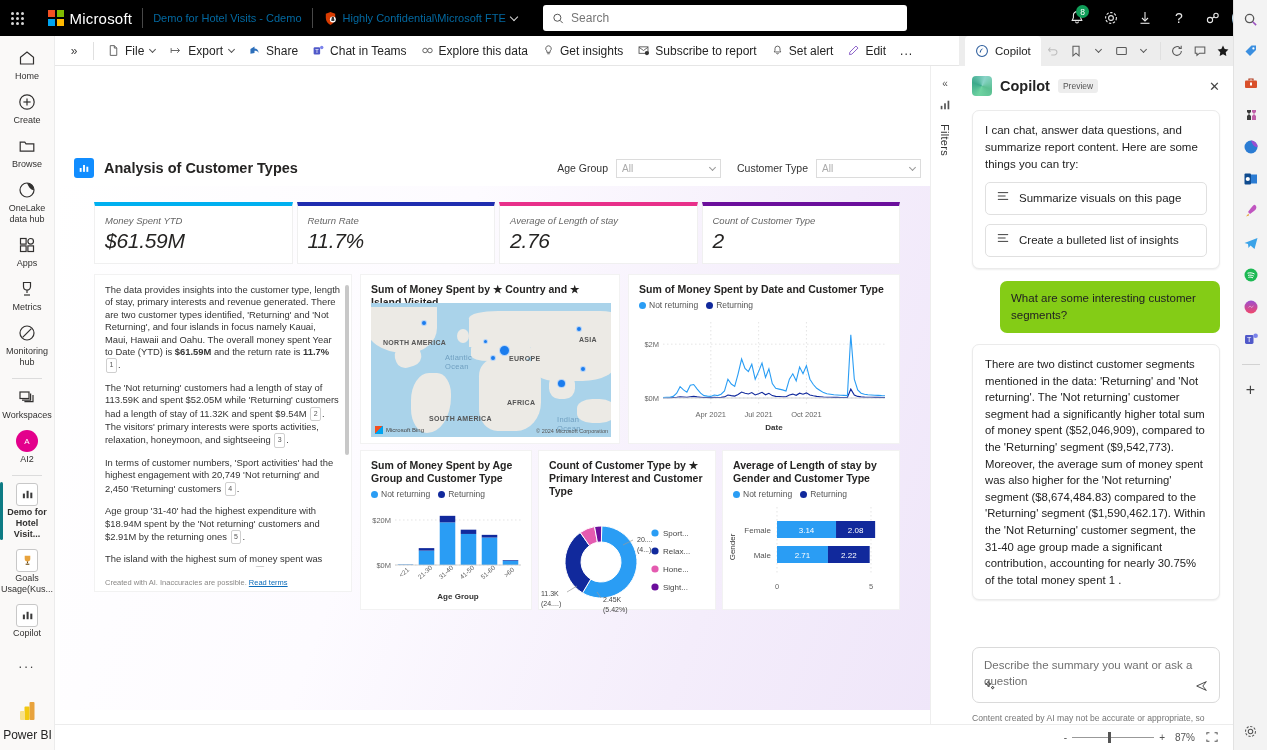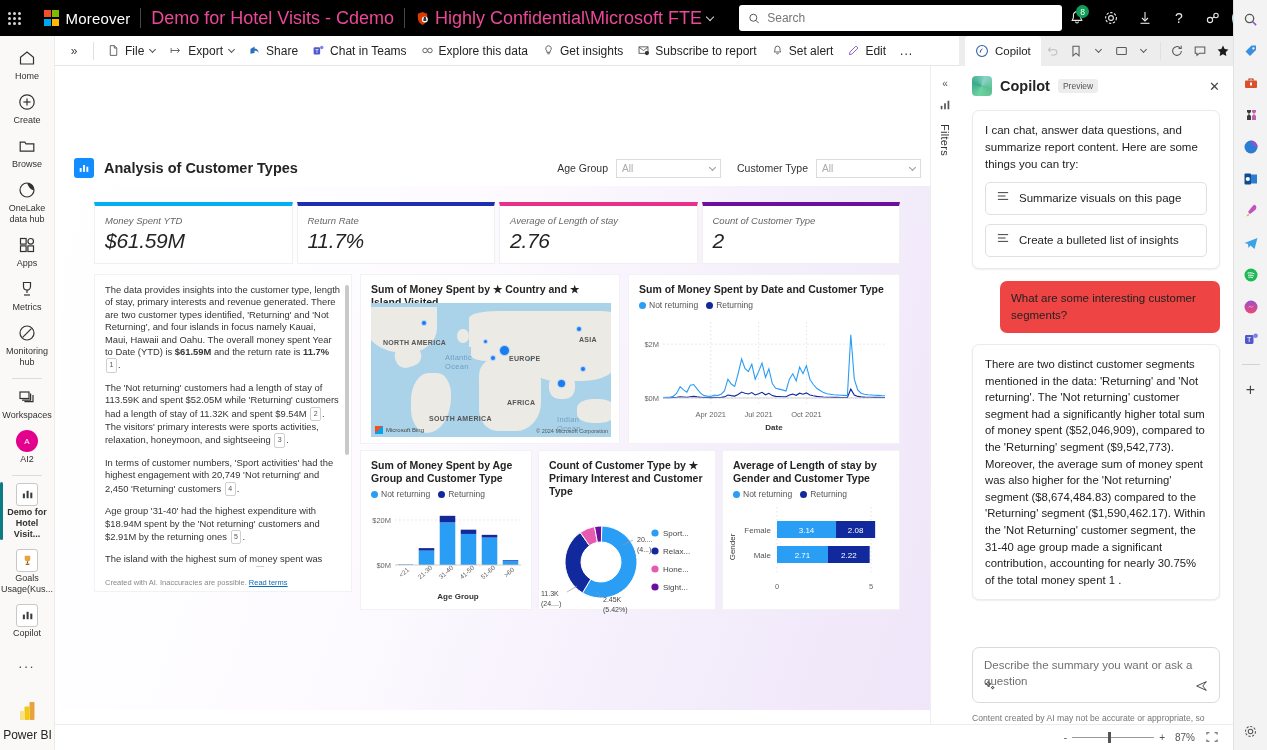--- a/index.html
+++ b/index.html
@@ -20,21 +20,21 @@
   .waffle { width: 34px; display: flex; align-items: center; justify-content: center; cursor: pointer; }
   .waffle-grid { display: grid; grid-template-columns: repeat(3,3px); grid-gap: 2px; }
   .waffle-grid i { width: 3px; height: 3px; background: #d6d6d6; border-radius: 50%; display: block; }
   .ms-logo { display: flex; align-items: center; gap: 6px; margin-left: 14px; }
   .ms-squares { display: grid; grid-template-columns: repeat(2,7px); grid-template-rows: repeat(2,7px); gap: 1.5px; }
   .ms-squares i { display: block; width: 7px; height: 7px; }
   .ms-squares i:nth-child(1){background:#f25022}.ms-squares i:nth-child(2){background:#7fba00}
   .ms-squares i:nth-child(3){background:#00a4ef}.ms-squares i:nth-child(4){background:#ffb900}
   .ms-word { font-size: 15px; letter-spacing: .2px; color: #fff; }
   .tb-sep { width: 1px; height: 20px; background: #484848; margin: 0 10px; }
-  .tb-text { font-size: 18px; color: #ec4899; white-space: nowrap; }
+  .tb-text { font-size: 11px; color: #0369a1; white-space: nowrap; }
   .sensitivity { display: flex; align-items: center; gap: 5px; cursor: pointer; }
   .sens-icon { width: 15px; height: 15px; position: relative; }
   .chev { display:inline-block; width:6px; height:6px; border-right:1.3px solid #d8d8d8; border-bottom:1.3px solid #d8d8d8; transform: rotate(45deg); margin-bottom:3px;}
   .search-box {
     margin-left: 26px; width: 364px; height: 26px; background: #fff; border-radius: 3px;
     display: flex; align-items: center; padding: 0 9px; gap: 7px; color: #616161;
   }
   .search-box input { border: none; outline: none; font-size: 12px; font-family: inherit; color:#333; width: 100%; background: transparent; }
   .topbar-right { margin-left: auto; display: flex; align-items: center; gap: 4px; padding-right: 8px; }
   .tb-icon { width: 30px; height: 30px; display: flex; align-items: center; justify-content: center; cursor: pointer; position: relative; color: #e8e8e8; }
@@ -156,21 +156,21 @@
   .cp-head { display:flex; align-items:center; gap: 8px; margin-bottom: 14px; }
   .cp-logo { width:20px; height:20px; border-radius:4px;
              background: conic-gradient(from 200deg,#6fd3a1,#3aa98a,#8ad4c8,#5bbf92,#6fd3a1); }
   .cp-title { font-size: 14.5px; font-weight: bold; }
   .cp-preview { font-size: 8.5px; background:#ededed; border-radius:3px; padding: 2px 5px; color:#555; }
   .cp-x { margin-left:auto; color:#444; cursor:pointer; font-size: 13px; }
   .cp-card { background:#fff; border:1px solid #ebebeb; border-radius:7px; padding: 11px 12px;
              box-shadow: 0 1px 2px rgba(0,0,0,.07); margin-bottom: 12px; font-size: 11.5px; line-height: 17px; color:#222; }
   .cp-sugg { border:1px solid #e0e0e0; border-radius:5px; padding: 7px 10px; margin-top: 9px;
              display:flex; align-items:center; gap: 9px; font-size: 11.5px; cursor:pointer; }
-  .cp-user { background:#ef4444; border-radius: 7px; padding: 9px 11px; font-size: 11.5px; line-height: 17px;
+  .cp-user { background:#84cc16; border-radius: 7px; padding: 9px 11px; font-size: 11.5px; line-height: 17px;
              margin: 0 0 11px 28px; color:#222; }
   .cp-answer { font-size: 11.3px; line-height: 16.6px; }
   .cp-input { position:absolute; left:13px; bottom: 47px; width: 248px; height: 56px; border:1px solid #dadada;
               border-radius: 7px; background:#fff; padding: 9px 11px; }
   .cp-ph { font-size: 11.5px; color:#707070; line-height: 16px; }
   .cp-input-icons { position:absolute; left:10px; right:10px; bottom: 6px; display:flex; justify-content:space-between; color:#444; }
   .cp-disc { position:absolute; left:13px; bottom: 14px; width: 250px; font-size: 8.6px; line-height: 12px; color:#757575; }
   .cp-disc a { color:#0b6cba; }
 
   
@@ -208,21 +208,21 @@
           <i></i>
         </div>
     </div>
     <div class="ms-logo">
       <div class="ms-squares">
           <i></i>
           <i></i>
           <i></i>
           <i></i>
         </div>
-      <div class="ms-word">Moreover</div>
+      <div class="ms-word">Microsoft</div>
     </div>
     <div class="tb-sep"></div>
     <div class="tb-text">Demo for Hotel Visits - Cdemo</div>
     <div class="tb-sep"></div>
     <div class="sensitivity">
       <span class="sens-icon">
         <svg width="15" height="15" viewBox="0 0 16 16">
             <path d="M8 1l5 2v4.5C13 11 10.8 13.6 8 15 5.2 13.6 3 11 3 7.5V3z" fill="#d83b01"></path>
             <circle cx="10.5" cy="9" r="3.2" fill="#fff"></circle>
             <path d="M9.2 8.4v-.9a1.3 1.3 0 012.6 0v.9h.3v2.3H8.9V8.4z" fill="#333"></path>

